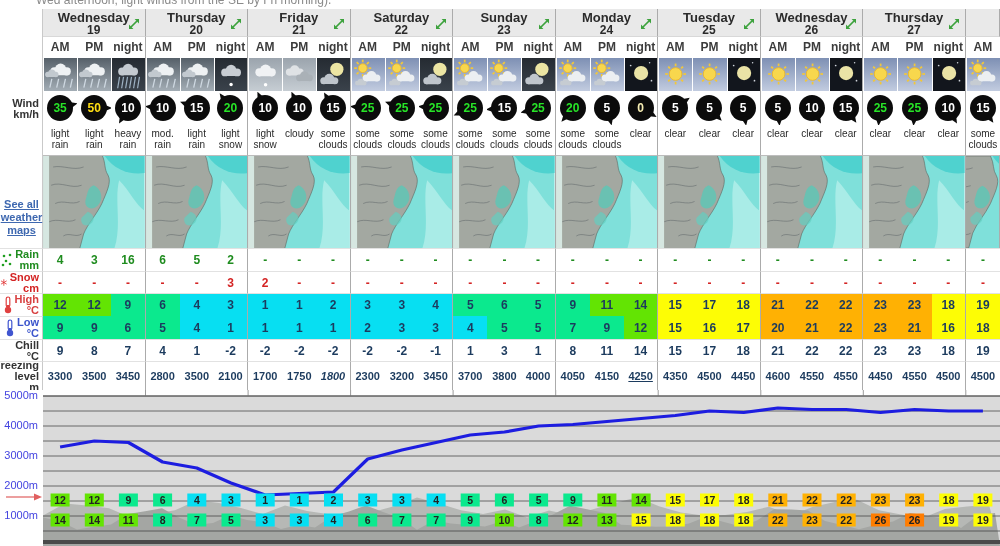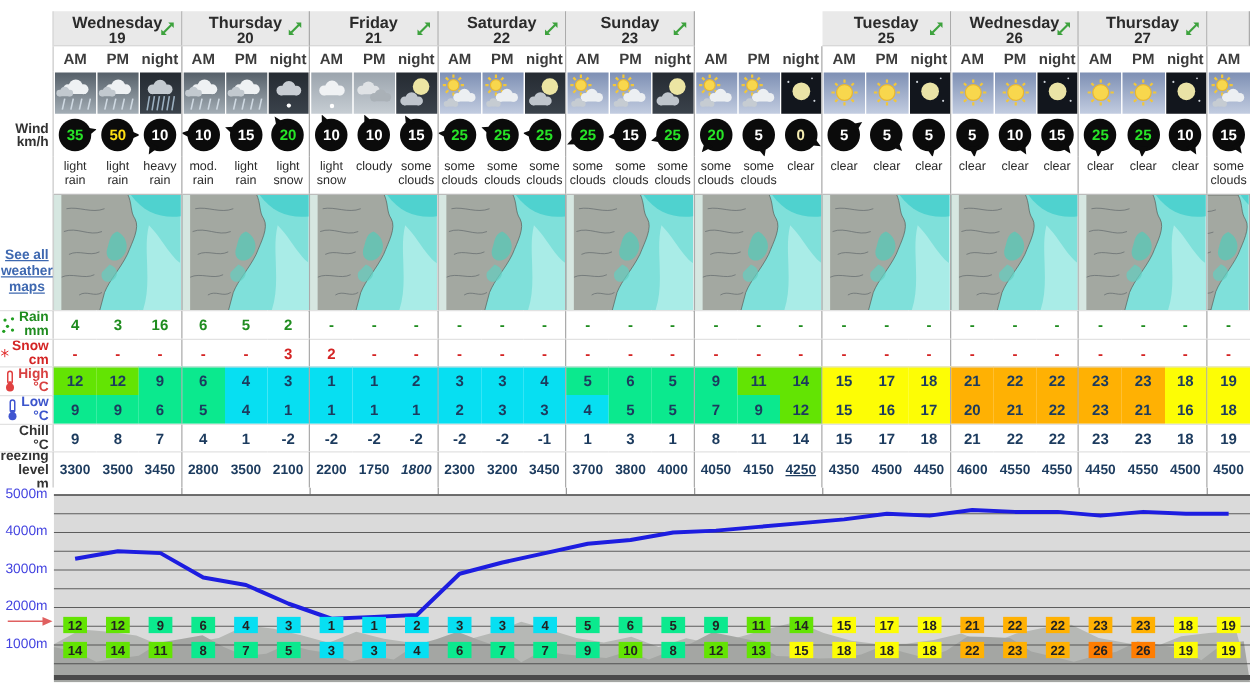--- a/index.html
+++ b/index.html
@@ -53,20 +53,23 @@
   #mapslink{position:absolute;width:43px;text-align:center;font-size:11px;font-weight:bold;color:#3e68b0;
             text-decoration:underline;line-height:13px;cursor:pointer;}
   #chart{position:absolute;top:390px;left:43px;}
   .ylab{position:absolute;left:0;width:38px;text-align:right;font-size:11px;color:#4343e0;}
   #redarrow{position:absolute;left:6px;top:492px;}
 </style>
 </head>
 <body>
 <div id="root">
 
+<div id="topline">
+  <span>Wed afternoon; light winds from the SE by Fri morning).</span>
+</div>
 
 <div id="unitC" class="unitbtn">°C</div>
 <div id="unitF" class="unitbtn">°F</div>
 
 <div id="grid">
       <div class="cell slabel" style="grid-area: 1 / 1;"></div>
       <div class="cell slabel" style="grid-area: 2 / 1;"></div>
       <div class="cell slabel" style="grid-area: 3 / 1;"></div>
       <div class="cell slabel lbl-dk" style="grid-area: 4 / 1;">
         <span class="txt">Wind<br>km/h</span>
@@ -245,20 +248,29 @@
 <g stroke="#4a5258" stroke-width="0.5" fill="none" opacity="0.8">
 <path d="M10,12 C20,10 30,16 40,12"></path>
             <path d="M8,30 C18,26 28,34 38,30"></path>
             <path d="M12,48 C20,44 28,50 36,46"></path>
 <path d="M6,66 C14,62 24,68 32,64"></path>
             <path d="M20,80 C26,76 32,82 38,78"></path>
           </g>
 <rect width="6" height="93" fill="#dff2ec" opacity="0.85"></rect>
         </svg>
       </div>
+      <div class="cell hdr" style="grid-area: 1 / 17 / auto / span 3;">
+        <div class="hname">Monday</div>
+        <div class="hdate">24</div>
+        <div class="hexp"><svg width="12" height="12" viewBox="0 0 12 12">
+<line x1="3" y1="9" x2="9" y2="3" stroke="#3da23d" stroke-width="1.7"></line>
+<polygon points="11,1 11,5.4 6.6,1" fill="#3da23d"></polygon>
+            <polygon points="1,11 1,6.6 5.4,11" fill="#3da23d"></polygon>
+          </svg></div>
+      </div>
       <div class="cell mcell btm" style="grid-area: 6 / 17 / auto / span 3;">
         <svg viewBox="0 0 100 93" preserveAspectRatio="xMidYMid slice">
 <rect width="100" height="93" fill="#7fe0da"></rect>
 <path d="M60,0 C70,15 85,20 100,18 L100,0 Z" fill="#4fd2cf"></path>
 <path d="M75,25 C85,35 92,50 100,55 L100,93 L70,93 C78,70 70,45 75,25 Z" fill="#a9ece7"></path>
 <path d="M0,0 L58,0 C62,8 60,14 64,20 C68,27 62,38 58,48 C52,60 44,68 40,78 L36,93 L0,93 Z" fill="#a3a8a1" stroke="#5c6660" stroke-width="0.6"></path>
 <path d="M50,30 C58,34 60,44 54,50 C48,56 40,52 42,44 C44,38 44,32 50,30 Z" fill="#57c9b8" opacity="0.75"></path>
 <path d="M44,56 C50,58 52,64 47,68 C42,72 36,68 38,62 Z" fill="#63cfc0" opacity="0.7"></path>
 <g stroke="#4a5258" stroke-width="0.5" fill="none" opacity="0.8">
 <path d="M10,12 C20,10 30,16 40,12"></path>
@@ -619,21 +631,21 @@
             <i></i>
           </div>
         </div>
       </div>
       <div class="cell ccond" style="grid-area: 5 / 8;">light snow</div>
       <div class="cell vcell raintxt bt" style="grid-area: 7 / 8;">-</div>
       <div class="cell vcell snowtxt bt" style="grid-area: 8 / 8;">2</div>
       <div class="cell vcell bt" style="grid-area: 9 / 8; background: rgb(7, 223, 242);">1</div>
       <div class="cell vcell" style="grid-area: 10 / 8; background: rgb(7, 223, 242);">1</div>
       <div class="cell vcell bt" style="grid-area: 11 / 8;">-2</div>
-      <div class="cell vcell vsm bt" style="grid-area: 12 / 8;">2200</div>
+      <div class="cell vcell vsm bt" style="grid-area: 12 / 8;">1700</div>
       <div class="cell pcell" style="grid-area: 2 / 9;">PM</div>
       <div class="cell icell" style="grid-area: 3 / 9;">
         <div class="sky sky-gray">
           <svg viewBox="0 0 34 33" preserveAspectRatio="xMidYMid meet">
             <g fill="#dfe2e5">
               <circle cx="12" cy="12" r="5"></circle>
               <circle cx="6.5" cy="14" r="3.6"></circle>
               <circle cx="17.5" cy="14" r="3.6"></circle>
               <rect x="4" y="13" width="16" height="4.4" rx="2"></rect>
             </g>

